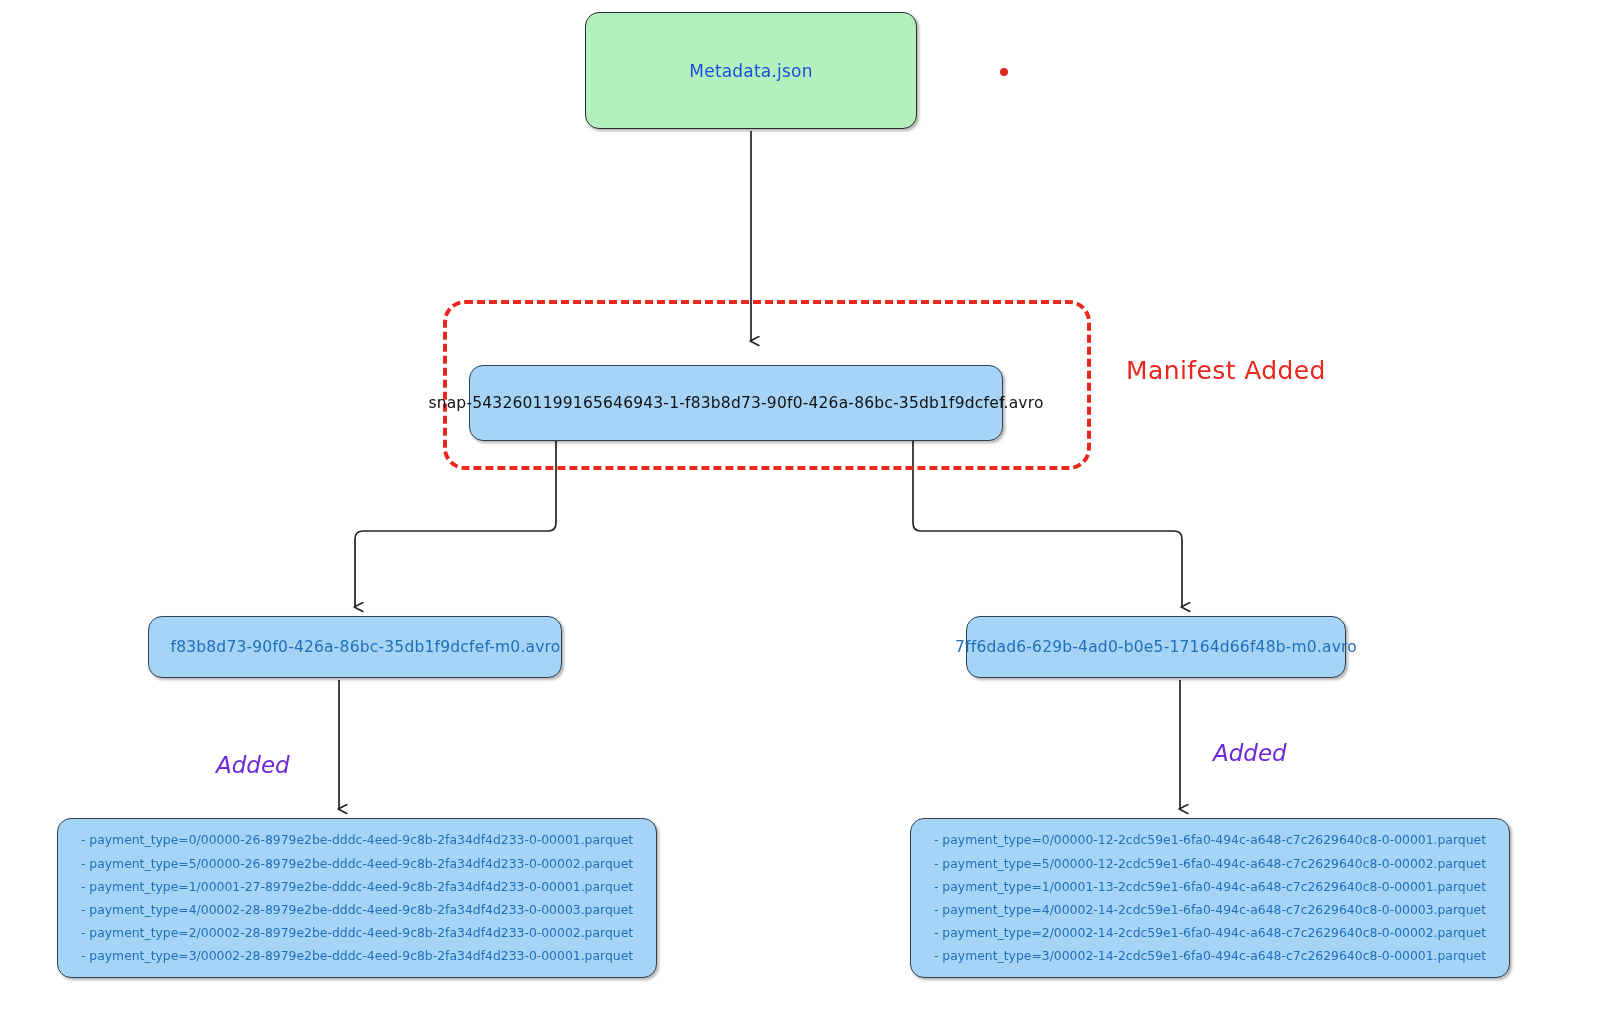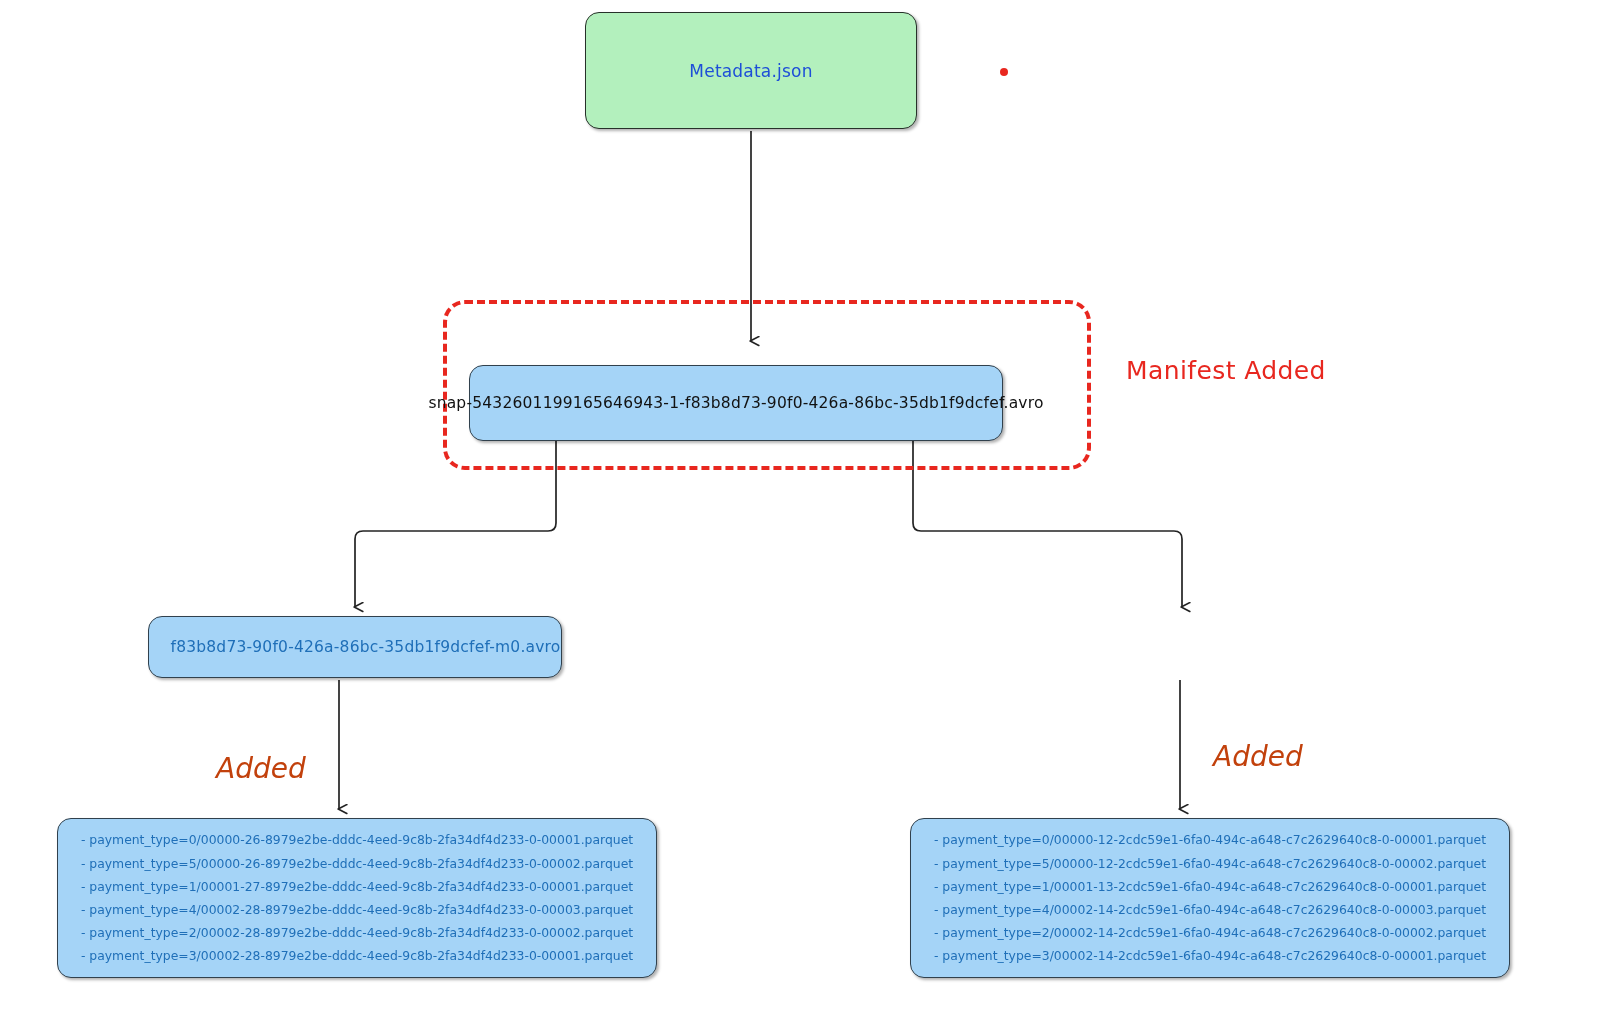--- a/index.html
+++ b/index.html
@@ -146,22 +146,22 @@
     color: #e8271f;
     white-space: nowrap;
     letter-spacing: 0.4px;
   }
 
   
   .added-label {
     position: absolute;
     font-family: "DejaVu Sans", sans-serif;
     font-style: italic;
-    font-size: 28px;
-    color: #c2410c;
+    font-size: 23px;
+    color: #6d28d9;
     white-space: nowrap;
   }
   #added-left  { left: 216px;  top: 752px; }
   #added-right { left: 1213px; top: 740px; }
 
   
   #red-dot {
     position: absolute;
     left: 1000px;
     top: 68px;
@@ -203,20 +203,23 @@
   </div>
 
   <div class="node node-blue" id="node-snapshot">
     <span class="node-label">snap-5432601199165646943-1-f83b8d73-90f0-426a-86bc-35db1f9dcfef.avro</span>
   </div>
 
   <div class="node node-blue node-manifest" id="node-manifest-left">
     <span class="node-label">f83b8d73-90f0-426a-86bc-35db1f9dcfef-m0.avro</span>
   </div>
 
+  <div class="node node-blue node-manifest" id="node-manifest-right">
+    <span class="node-label">7ff6dad6-629b-4ad0-b0e5-17164d66f48b-m0.avro</span>
+  </div>
 
   <div class="node node-blue node-filelist" id="node-files-left">
     <div class="file-line">- payment_type=0/00000-26-8979e2be-dddc-4eed-9c8b-2fa34df4d233-0-00001.parquet</div>
     <div class="file-line">- payment_type=5/00000-26-8979e2be-dddc-4eed-9c8b-2fa34df4d233-0-00002.parquet</div>
     <div class="file-line">- payment_type=1/00001-27-8979e2be-dddc-4eed-9c8b-2fa34df4d233-0-00001.parquet</div>
     <div class="file-line">- payment_type=4/00002-28-8979e2be-dddc-4eed-9c8b-2fa34df4d233-0-00003.parquet</div>
     <div class="file-line">- payment_type=2/00002-28-8979e2be-dddc-4eed-9c8b-2fa34df4d233-0-00002.parquet</div>
     <div class="file-line">- payment_type=3/00002-28-8979e2be-dddc-4eed-9c8b-2fa34df4d233-0-00001.parquet</div>
   </div>
 

